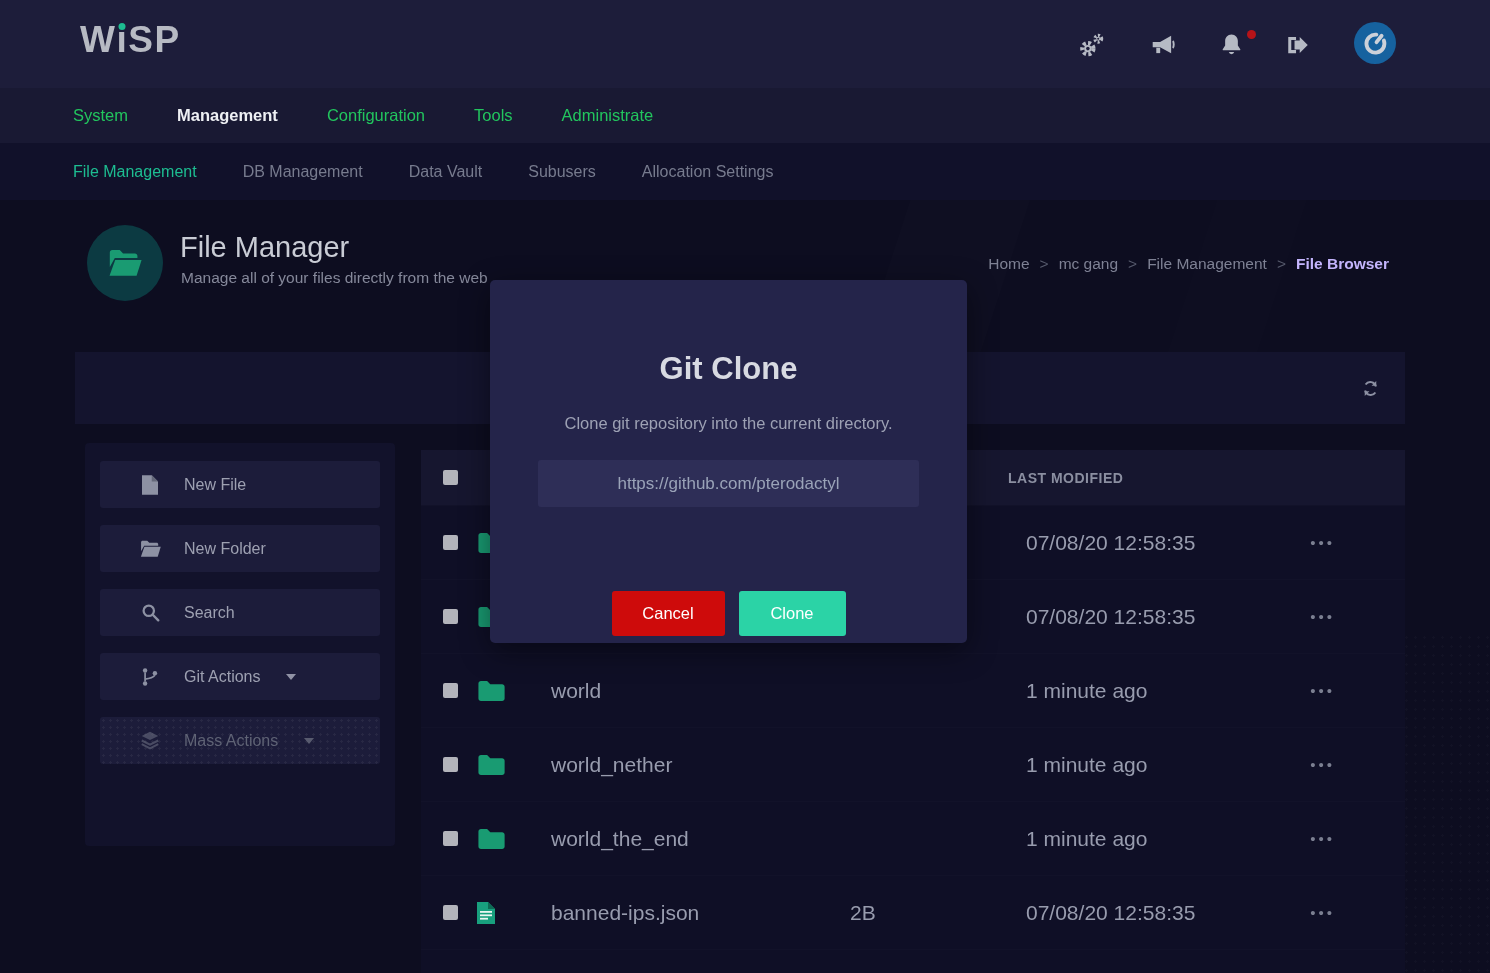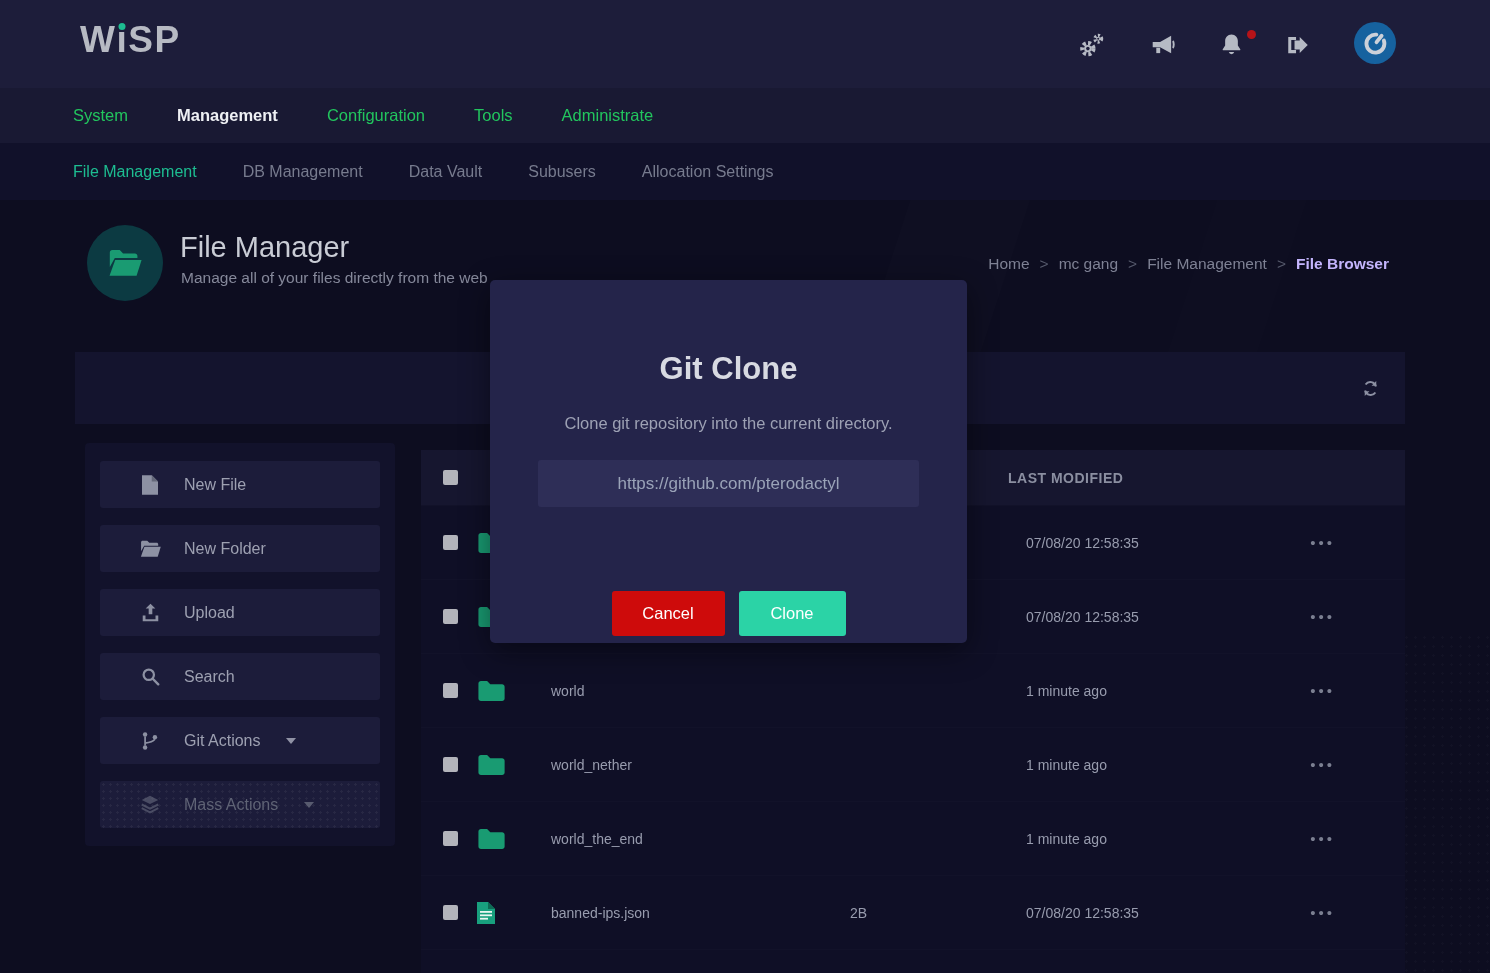--- a/index.html
+++ b/index.html
@@ -69,21 +69,21 @@
   
   .file-table { position:absolute; left:421px; top:450px; width:984px; height:523px; background:#0f0f26; overflow:hidden; z-index:2; }
   .thead { position:relative; height:55px; background:#16162f; }
   .th-last { position:absolute; left:587px; top:0; height:55px; display:flex; align-items:center;
     font-size:14px; font-weight:bold; letter-spacing:.5px; color:#8b8fa1; }
   .checkbox { width:15px; height:15px; background:#b3b4bb; border-radius:2px; cursor:pointer; }
   .thead .checkbox { position:absolute; left:22px; top:20px; }
   .frow { position:relative; height:73px; border-top:1px solid rgba(255,255,255,0.015); cursor:pointer; }
   .frow .checkbox { position:absolute; left:22px; top:29px; }
   .icon-slot { position:absolute; left:56px; top:50%; transform:translateY(-50%); width:30px; display:flex; }
-  .fname, .fsize, .fmod { position:absolute; top:0; height:73px; display:flex; align-items:center; font-size:14px; color:#989cae; }
+  .fname, .fsize, .fmod { position:absolute; top:0; height:73px; display:flex; align-items:center; font-size:21px; color:#989cae; }
   .fname { left:130px; }
   .fsize { left:429px; }
   .fmod  { left:605px; }
   .dots { position:absolute; right:70px; top:0; height:73px; display:flex; align-items:center; color:#7b7f91; cursor:pointer; }
   .dots::before { content:"•••"; font-size:15px; letter-spacing:3px; }
 
   
   .modal { position:absolute; left:490px; top:280px; width:477px; height:363px; background:#24244a;
     border-radius:5px; box-shadow:0 8px 30px rgba(0,0,0,.45); z-index:20; }
   .modal-title { position:absolute; top:71px; left:0; right:0; text-align:center; font-size:31px; font-weight:bold; color:#d8dae2; }
@@ -215,29 +215,20 @@
         <svg viewBox="0 0 26 21" width="23" height="18">
           <path d="M2 2.6C2 1.6 2.8.8 3.8.8h5.4l2.4 2.4h8.6c1 0 1.8.8 1.8 1.8v1.6H5.6L2 13z" fill="#8d91a3"></path>
           <path d="M5.9 8H25l-3.6 11.4H1.8z" fill="#8d91a3"></path>
         </svg>
       </span>
       <span>New Folder</span>
     </div>
     <div class="side-btn">
       <span class="ic">
         <svg viewBox="0 0 22 22" width="19" height="19">
-          <path d="M11 .8l5.6 5.7h-3.5V13H8.9V6.5H5.4z" fill="#8d91a3"></path>
-          <path d="M2 14.5h3.2v4.2h11.6v-4.2H20V21H2z" fill="#8d91a3"></path>
-        </svg>
-      </span>
-      <span>Upload</span>
-    </div>
-    <div class="side-btn">
-      <span class="ic">
-        <svg viewBox="0 0 22 22" width="19" height="19">
           <circle cx="9" cy="9" r="6" fill="none" stroke="#8d91a3" stroke-width="2.6"></circle>
           <path d="M13.6 13.6L20 20" stroke="#8d91a3" stroke-width="2.8" stroke-linecap="round"></path>
         </svg>
       </span>
       <span>Search</span>
     </div>
     <div class="side-btn">
       <span class="ic">
         <svg viewBox="0 0 22 24" width="18" height="20">
           <g fill="#8d91a3">

